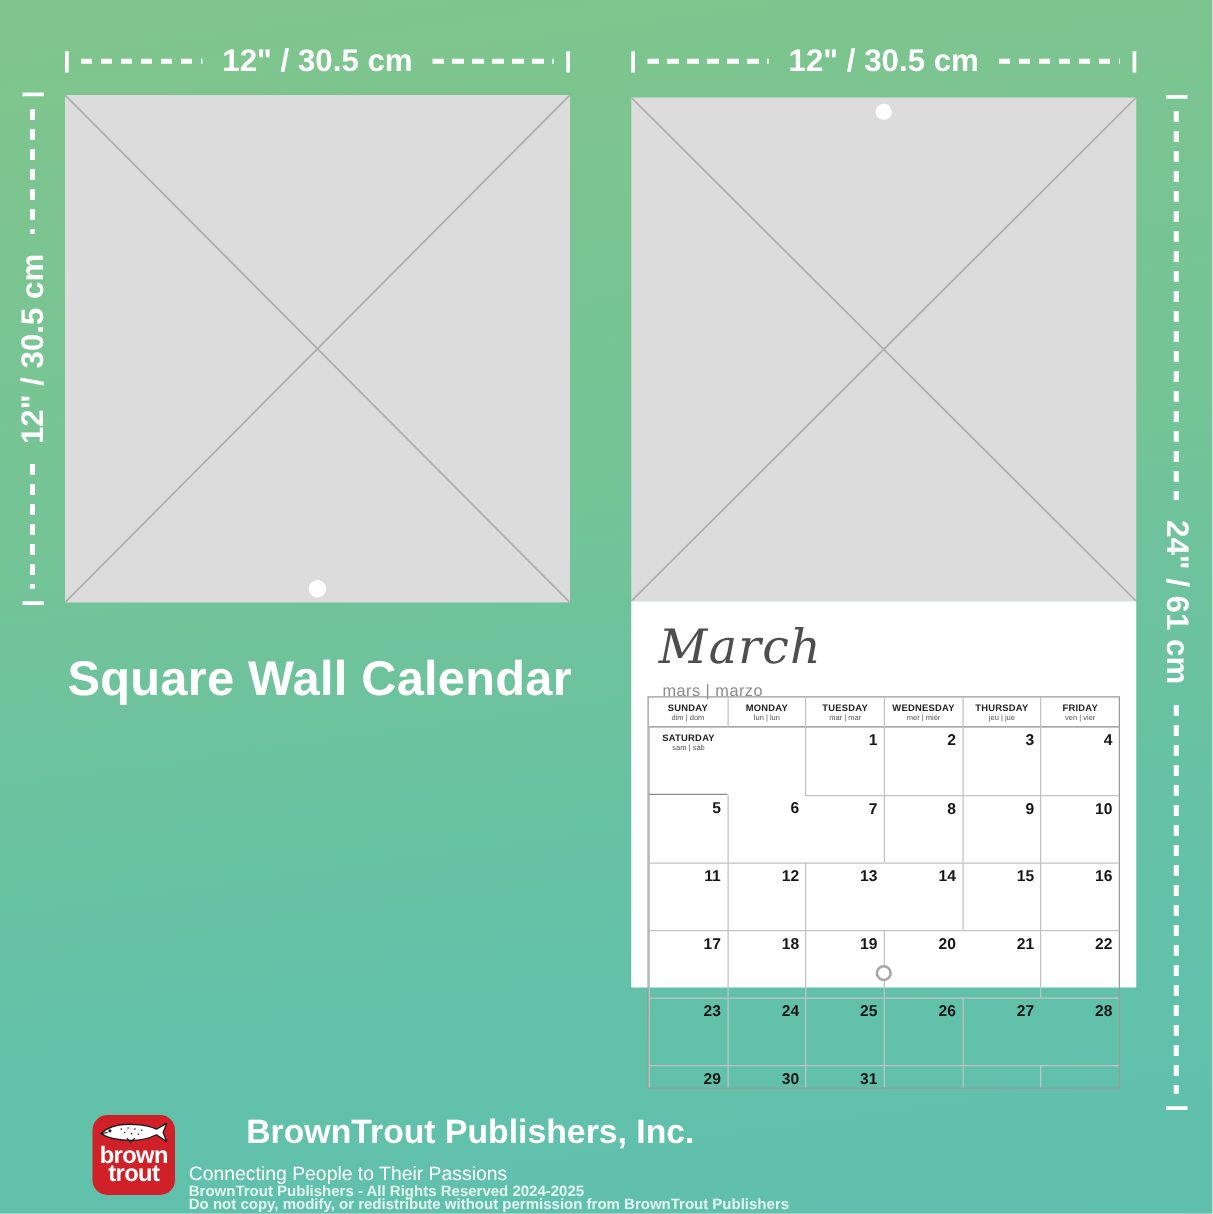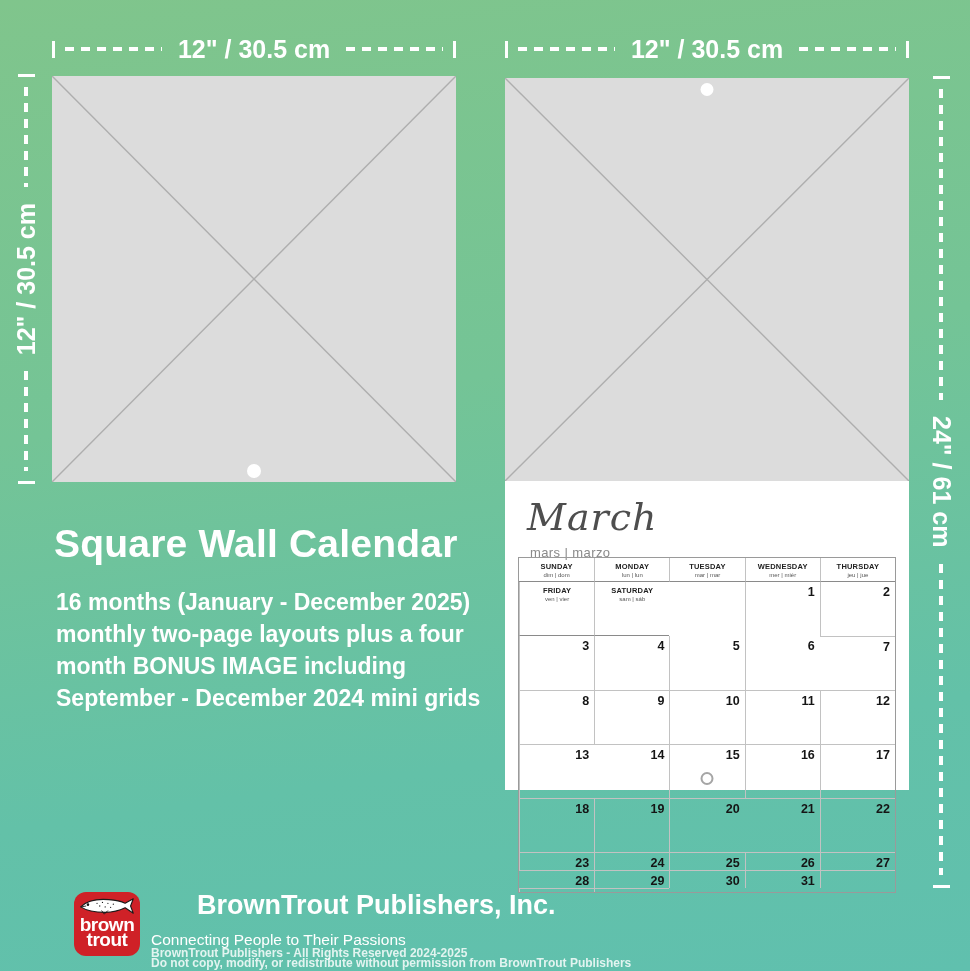--- a/index.html
+++ b/index.html
@@ -26,21 +26,21 @@
   .xmark line{stroke:#aeaeae;stroke-width:0.35;}
   .hole{position:absolute;left:50%;transform:translateX(-50%);border-radius:50%;background:#fff;}
   .hole-bottom{width:14px;height:14px;bottom:4px;}
   .hole-top{width:13px;height:13px;top:5px;}
   
   .cal-page{position:absolute;background:#ffffff;}
   .cal-month{position:absolute;left:22px;top:14px;font-family:"DejaVu Serif",serif;
     font-style:italic;font-size:38px;color:#4e4e4e;letter-spacing:1px;}
   .cal-month-sub{position:absolute;left:25px;top:64px;font-size:13px;color:#8a8a8a;letter-spacing:.4px;}
   .cal-grid{position:absolute;left:13px;top:76px;width:378px;
-    display:grid;grid-template-columns:repeat(5,1fr);grid-template-rows:24px repeat(5,54px);
+    display:grid;grid-template-columns:repeat(6,1fr);grid-template-rows:24px repeat(5,54px);
     border:1.5px solid #9a9a9a;box-sizing:border-box;}
   .cal-grid>div{box-sizing:border-box;}
   .cal-grid>div:not(:nth-child(7n+1)){border-left:1px solid #c2c2c2;}
   .hcell{text-align:center;border-bottom:1.5px solid #8a8a8a;overflow:hidden;}
   .hname{font-size:7.5px;font-weight:bold;color:#222;letter-spacing:.2px;margin-top:4px;}
   .hsub{font-size:6px;color:#555;margin-top:1px;}
   .dcell{text-align:right;padding:3px 5px 0 0;font-size:12.5px;font-weight:bold;color:#151515;
     border-top:1px solid #c2c2c2;}
   .dcell.r0{border-top:none;}
   .cal-hole{width:13px;height:13px;bottom:5px;border:2px solid #a5a5a5;box-sizing:border-box;}
@@ -186,21 +186,20 @@
       <div class="dcell">31</div>
       <div class="dcell"></div>
       <div class="dcell"></div>
       <div class="dcell"></div>
     </div>
 
     <span class="hole cal-hole"></span>
   </div>
 
   <div class="product-title">Square Wall Calendar</div>
-  <div class="product-desc">16 months (January - December 2025) monthly two-page layouts plus a four month BONUS IMAGE including September - December 2024 mini grids</div>
 
   <div class="footer">
     <div class="logo">
       <svg viewBox="0 0 64 24">
         <path d="M3 13 C10 6 22 4 34 5 C42 5.5 48 7 52 9 L61 4 L58 12 L61 20 L52 14 C46 17 38 19 30 19 C20 19 9 17 3 13 Z" fill="#ffffff" stroke="#1a1a1a" stroke-width="1.2" stroke-linejoin="round"></path>
         <circle cx="11" cy="10.5" r="1.4" fill="#1a1a1a"></circle>
         <path d="M3 13 L9 12" stroke="#1a1a1a" stroke-width="1" fill="none"></path>
         <path d="M26 17 L29 21 L33 17" stroke="#1a1a1a" stroke-width="1" fill="none"></path>
         <circle cx="21" cy="9" r="0.7" fill="#1a1a1a"></circle>
         <circle cx="27" cy="8" r="0.7" fill="#1a1a1a"></circle>

